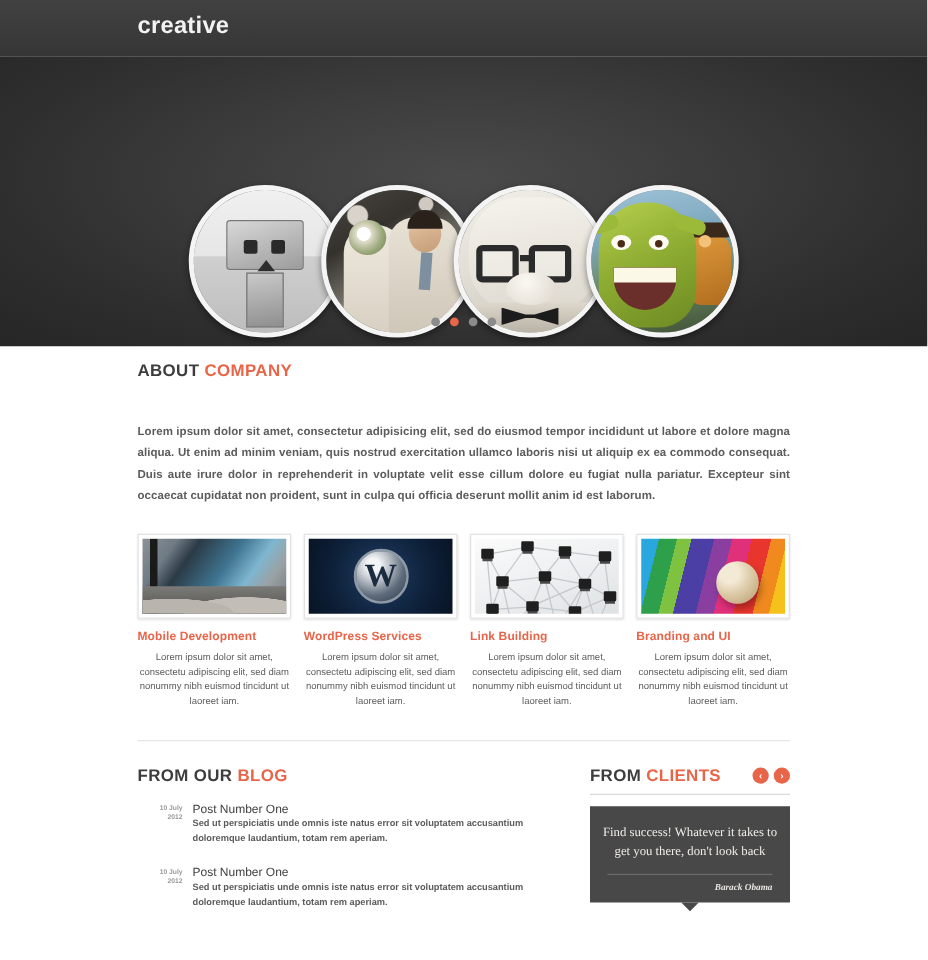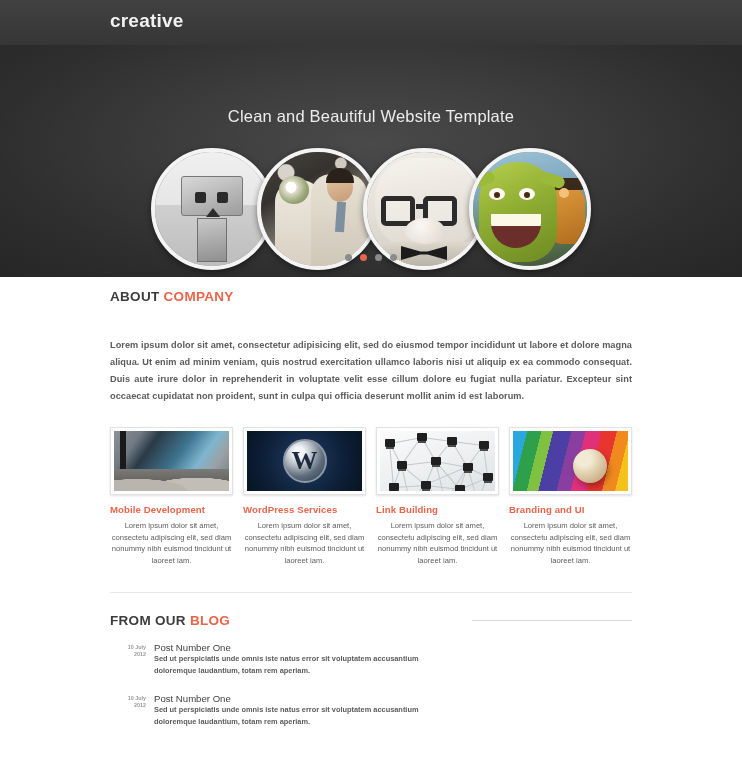--- a/index.html
+++ b/index.html
@@ -216,21 +216,20 @@
 </head>
 <body>
 
 <div class="page">
 
   <div class="header">
     <div class="logo">creative</div>
   </div>
 
   <div class="hero">
-    <div class="hero-title">Clean and Beautiful Website Template</div>
 
     <div class="circles">
       <div class="circ c1">
         <div class="inner">
           <div class="bot"></div>
             <div class="eye l"></div>
             <div class="eye r"></div>
           <div class="mouth"></div>
             <div class="body"></div>
         </div>
@@ -408,19 +407,34 @@
             <div>2012</div>
           </div>
           <div class="body">
             <h5>Post Number One</h5>
             <p>Sed ut perspiciatis unde omnis iste natus error sit voluptatem accusantium doloremque laudantium, totam rem aperiam.</p>
           </div>
         </div>
       </div>
 
       <div class="clients">
+        <div class="chead">
+          <div class="sec-head">
+            <span>FROM</span>
+            <span class="hl">CLIENTS</span>
+          </div>
+          <div class="arrows">
+            <div class="arrow">‹</div>
+            <div class="arrow">›</div>
+          </div>
+        </div>
         <div class="rule"></div>
 
+        <div class="quote">
+          <div class="txt">Find success! Whatever it takes to get you there, don't look back</div>
+          <div class="qrule"></div>
+          <div class="who">Barack Obama</div>
+        </div>
       </div>
 
     </div>
   </div>
 </div>
 
 </body></html>

